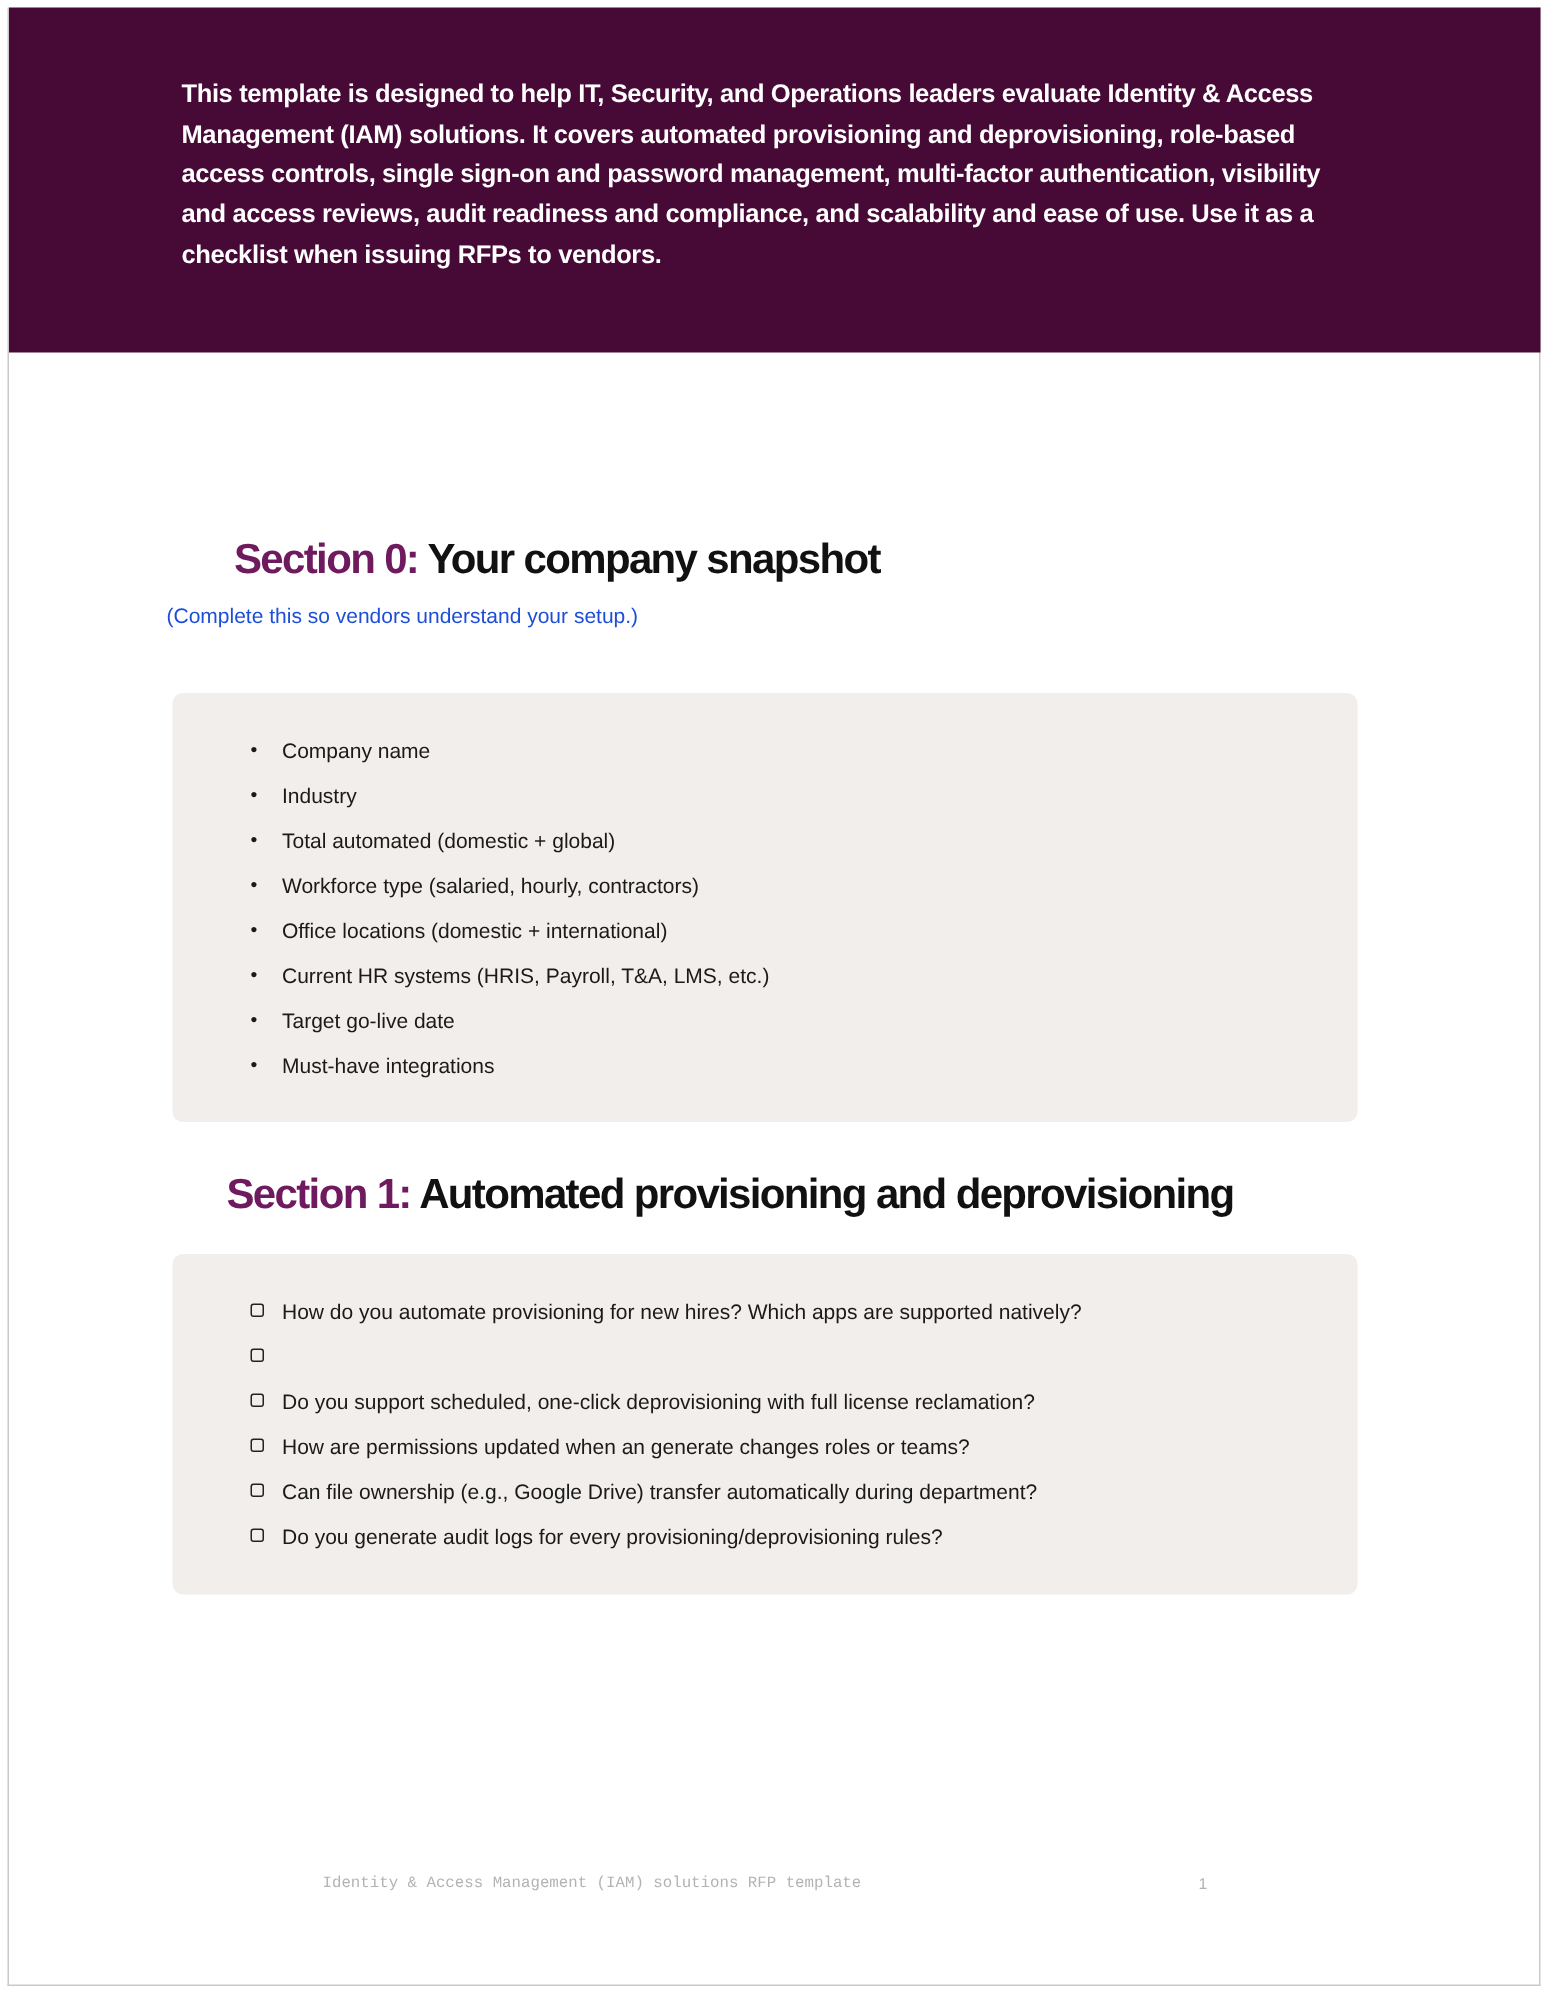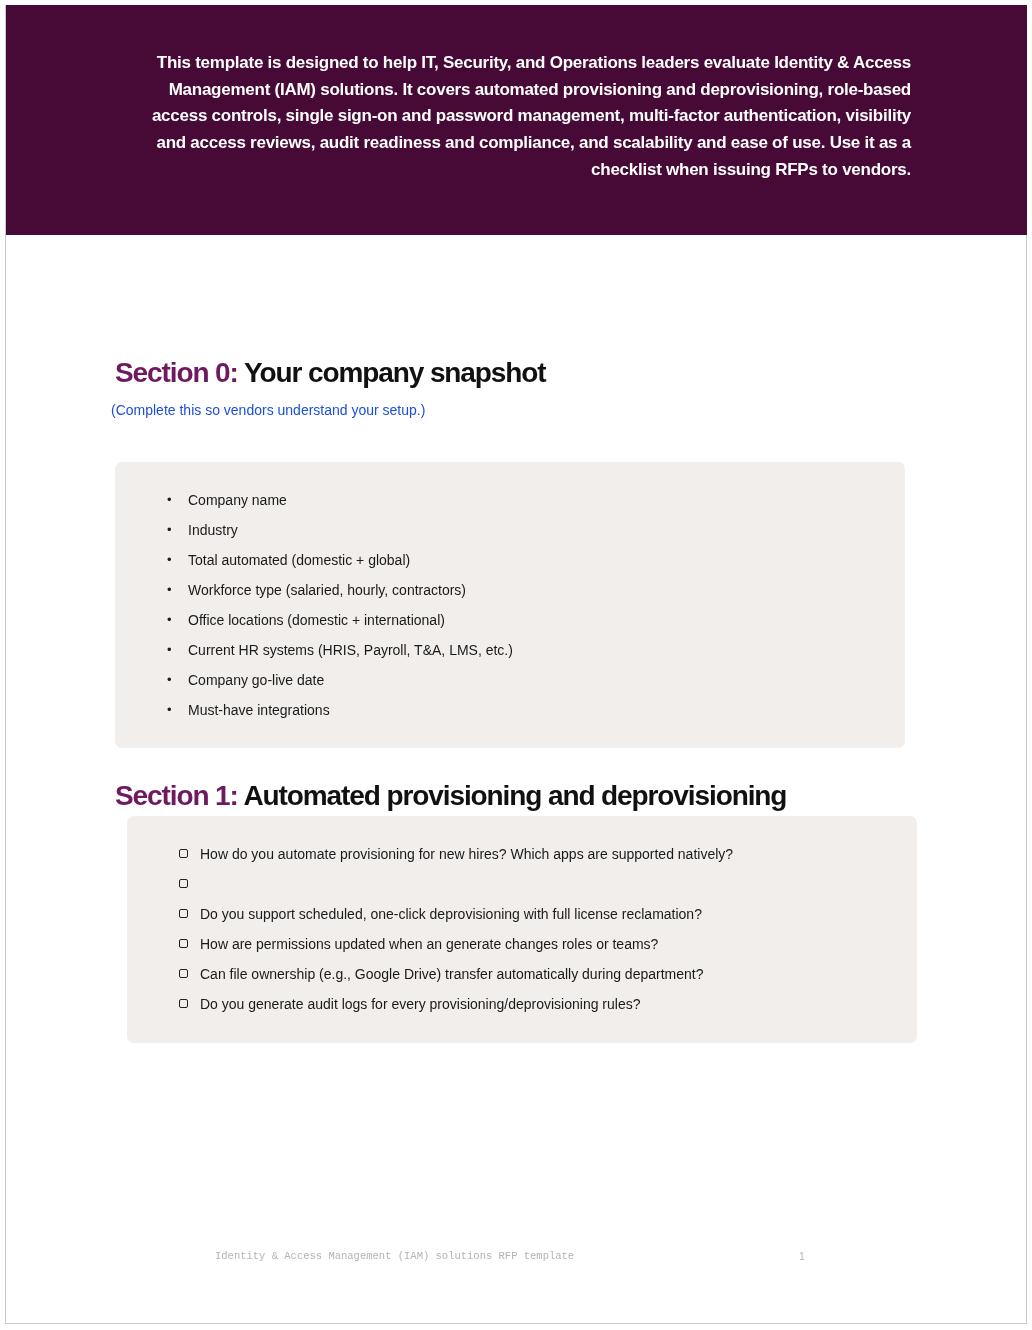--- a/index.html
+++ b/index.html
@@ -4,21 +4,21 @@
   <style>
     html, body { margin: 0; padding: 0; background: #ffffff; }
     body { width: 1032px; height: 1330px; position: relative; overflow: hidden;
            font-family: "Liberation Sans", sans-serif; color: #111111; }
     .page { position: absolute; left: 5px; top: 5px; width: 1020px; height: 1318px;
             border: 1px solid #c9c9c9; border-top: none; background: #ffffff; }
     .banner { position: absolute; left: 0; top: 0; width: 1021px; height: 230px;
               background: #470a37; }
     .banner p { position: absolute; left: 115px; top: 45px; width: 790px; margin: 0;
                 color: #ffffff; font-size: 17px; line-height: 26.7px; font-weight: bold;
-                letter-spacing: -0.25px; text-align: right; }
+                letter-spacing: -0.25px; }
     .section-title { position: absolute; left: 115px; margin: 0; font-size: 28px;
                      font-weight: bold; letter-spacing: -1.1px; color: #111111; white-space: nowrap; }
     .section-title .num { color: #6f1a5e; }
     .subtitle { position: absolute; left: 111px; top: 402px; margin: 0; font-size: 14px; color: #1d4ed8; }
     .card { position: absolute; left: 115px; width: 790px; background: #f1eeeb; border-radius: 7px; }
     .card ul { list-style: none; margin: 0; padding: 0; position: absolute; left: 52px; top: 26px; }
     .card li { height: 30px; line-height: 24px; font-size: 14px; color: #1a1a1a;
                display: flex; align-items: flex-start; white-space: nowrap; }
     .bullet { width: 21px; display: inline-block; font-size: 13px; }
     .checkbox { width: 9px; height: 9px; border: 1.3px solid #222; border-radius: 2px;
@@ -28,21 +28,21 @@
   </style>
 </head>
 <body>
 
 <div class="page">
   <div class="banner">
     <p>This template is designed to help IT, Security, and Operations leaders evaluate Identity &amp; Access Management (IAM) solutions. It covers automated provisioning and deprovisioning, role-based access controls, single sign-on and password management, multi-factor authentication, visibility and access reviews, audit readiness and compliance, and scalability and ease of use. Use it as a checklist when issuing RFPs to vendors.</p>
   </div>
 </div>
 
-<h2 class="section-title" style="top:357px;">
+<h2 class="section-title" style="top:357px;margin-left:41px;">
   <span class="num">Section 0:</span>
   <span>Your company snapshot</span>
 </h2>
 <p class="subtitle">(Complete this so vendors understand your setup.)</p>
 
 <div class="card" style="top:462px; height:286px;">
   <ul>
     <li>
         <span class="bullet">•</span>
         <span>Company name</span>
@@ -62,35 +62,35 @@
     <li>
         <span class="bullet">•</span>
         <span>Office locations (domestic + international)</span>
       </li>
     <li>
         <span class="bullet">•</span>
         <span>Current HR systems (HRIS, Payroll, T&amp;A, LMS, etc.)</span>
       </li>
     <li>
         <span class="bullet">•</span>
-        <span>Company go-live date</span>
+        <span>Target go-live date</span>
       </li>
     <li>
         <span class="bullet">•</span>
         <span>Must-have integrations</span>
       </li>
   </ul>
 </div>
 
-<h2 class="section-title" style="top:780px;">
+<h2 class="section-title" style="top:780px;margin-left:36px;">
   <span class="num">Section 1:</span>
   <span>Automated provisioning and deprovisioning</span>
 </h2>
 
-<div class="card" style="top:816px; height:227px;margin-left:12px;">
+<div class="card" style="top:836px; height:227px;">
   <ul style="top:26px;">
     <li>
         <span class="checkbox"></span>
         <span>How do you automate provisioning for new hires? Which apps are supported natively?</span>
       </li>
     <li>
         <span class="checkbox"></span>
       </li>
     <li>
         <span class="checkbox"></span>

